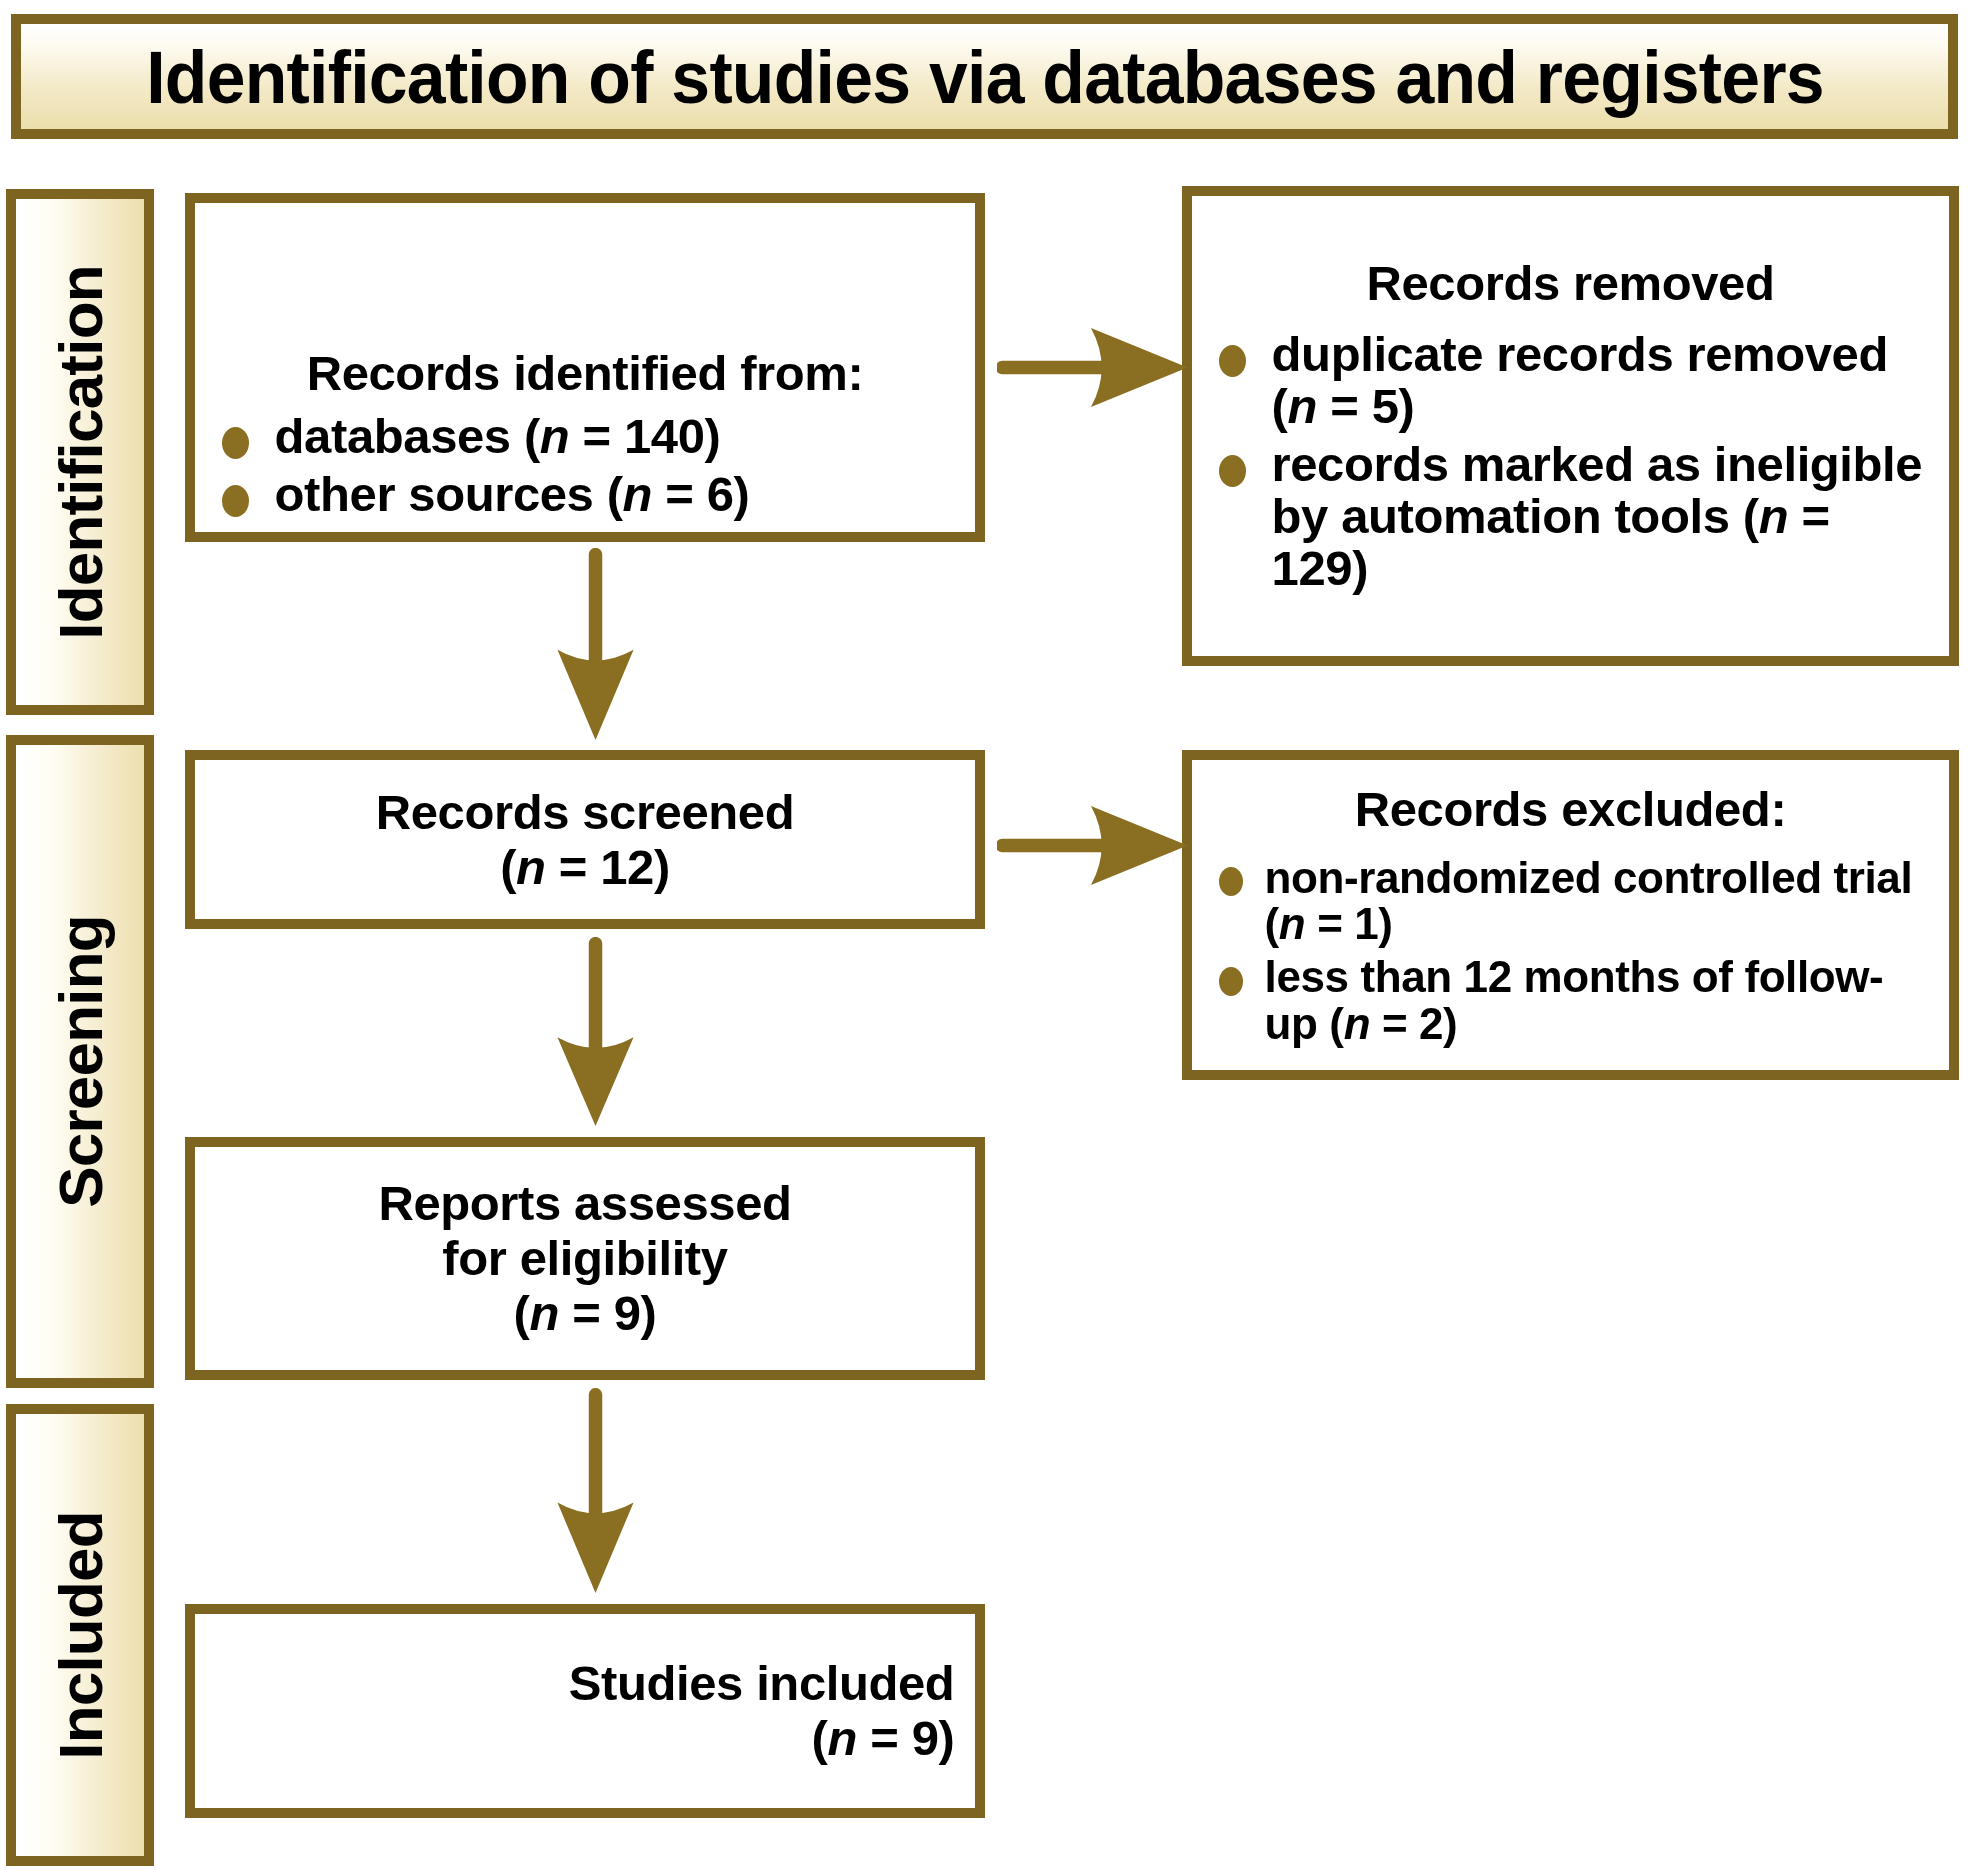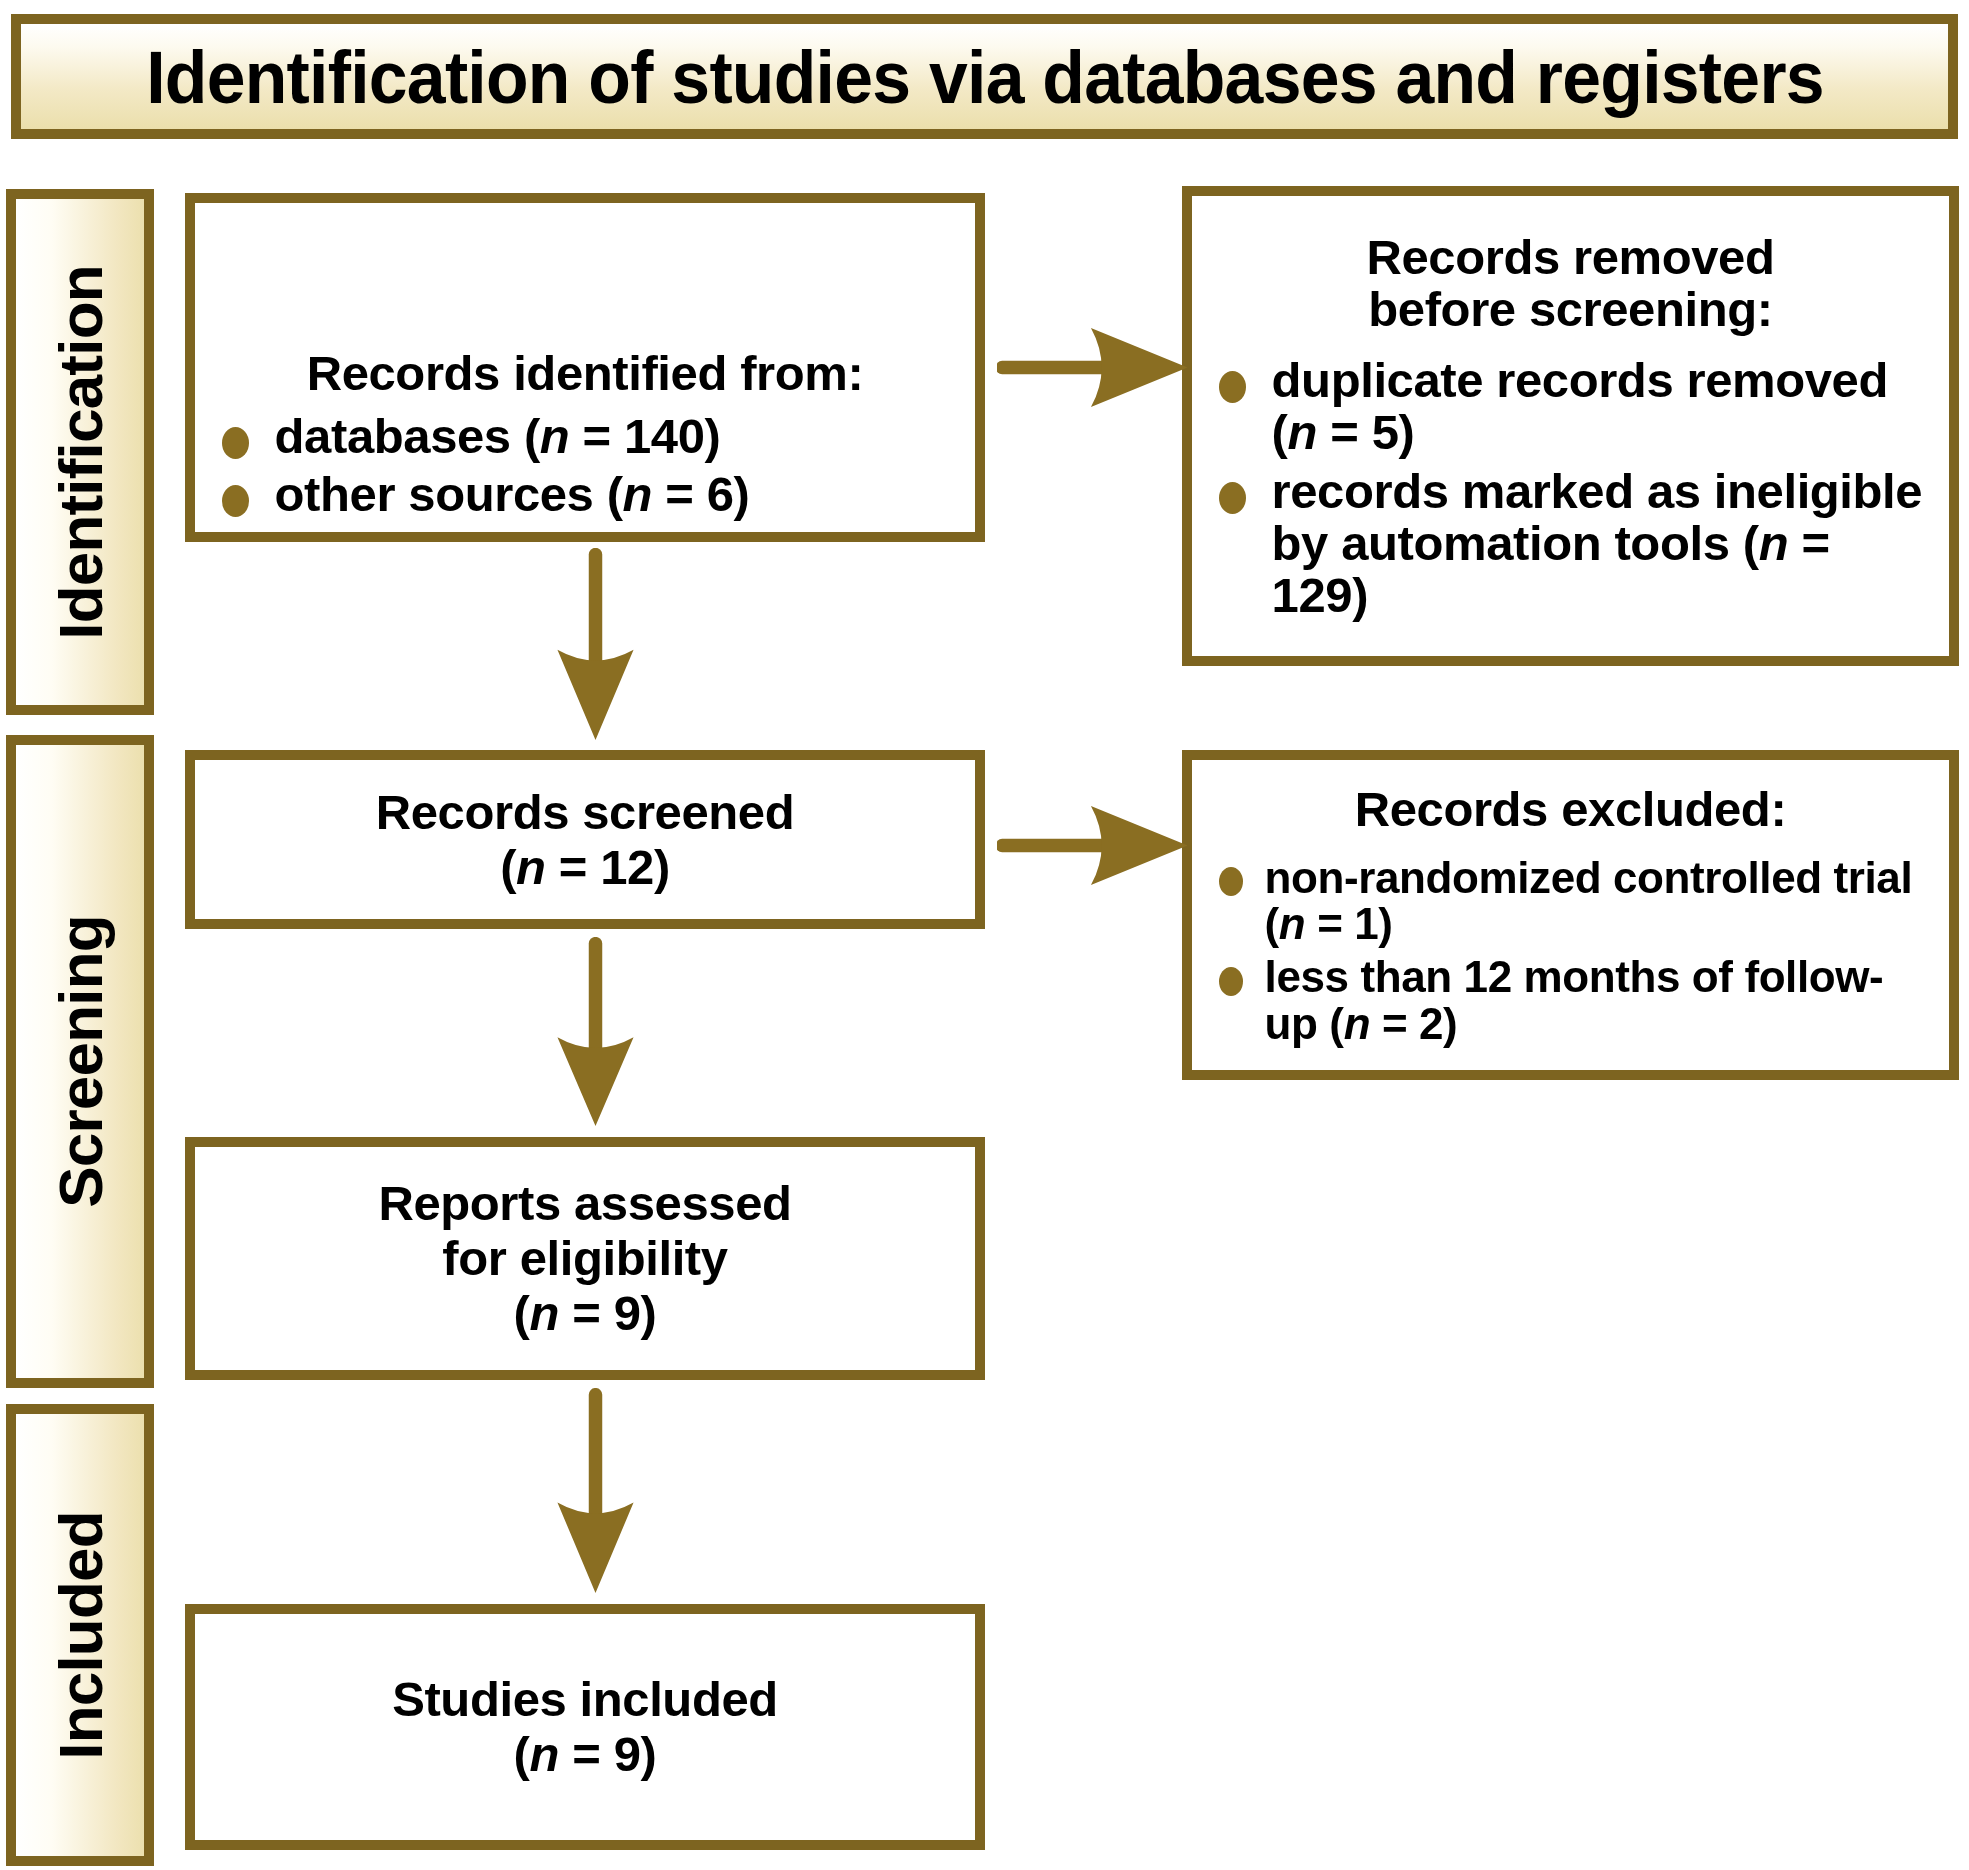--- a/index.html
+++ b/index.html
@@ -73,21 +73,21 @@
     flex-direction: column;
     justify-content: center;
     padding: 11px 20.6px;
   }
 
   #box-identified   { left: 185px;  top: 193px;  width: 800px; height: 349px; justify-content: flex-end; }
   #box-removed      { left: 1182px; top: 186px;  width: 777px;  height: 480px; align-items: center; }
   #box-screened     { left: 185px;  top: 750px;  width: 800px; height: 179px; }
   #box-excluded     { left: 1182px; top: 750px;  width: 777px;  height: 330px; }
   #box-assessed     { left: 185px;  top: 1137px; width: 800px; height: 243px; }
-  #box-included     { left: 185px;  top: 1604px; width: 800px; height: 246px; }
+  #box-included     { left: 185px;  top: 1604px; width: 800px; height: 214px; align-items: flex-end; }
 
   .box-heading {
     font-size: 49px;
     font-weight: bold;
     color: #000000;
     text-align: center;
     line-height: 1.08;
     letter-spacing: -0.4px;
   }
 
@@ -167,21 +167,20 @@
   <div class="flow-box" id="box-identified">
     <div class="box-heading">Records identified from:</div>
     <ul class="bullet-list">
       <li class="bullet-item"><span>databases (</span><span class="n-italic">n</span><span> = 140)</span></li>
       <li class="bullet-item"><span>other sources (</span><span class="n-italic">n</span><span> = 6)</span></li>
     </ul>
   </div>
 
   <div class="flow-box" id="box-removed">
     <div class="box-heading">Records removed</div>
-    <div class="box-heading">before screening:</div>
     <ul class="bullet-list tight">
       <li class="bullet-item"><span>duplicate records removed (</span><span class="n-italic">n</span><span> = 5)</span></li>
       <li class="bullet-item"><span>records marked as ineligible by automation tools (</span><span class="n-italic">n</span><span> = 129)</span></li>
     </ul>
   </div>
 
   <div class="flow-box" id="box-screened">
     <div class="box-centered-line">Records screened</div>
     <div class="box-centered-line">(<span class="n-italic">n</span><span> = 12</span>)</div>
   </div>

